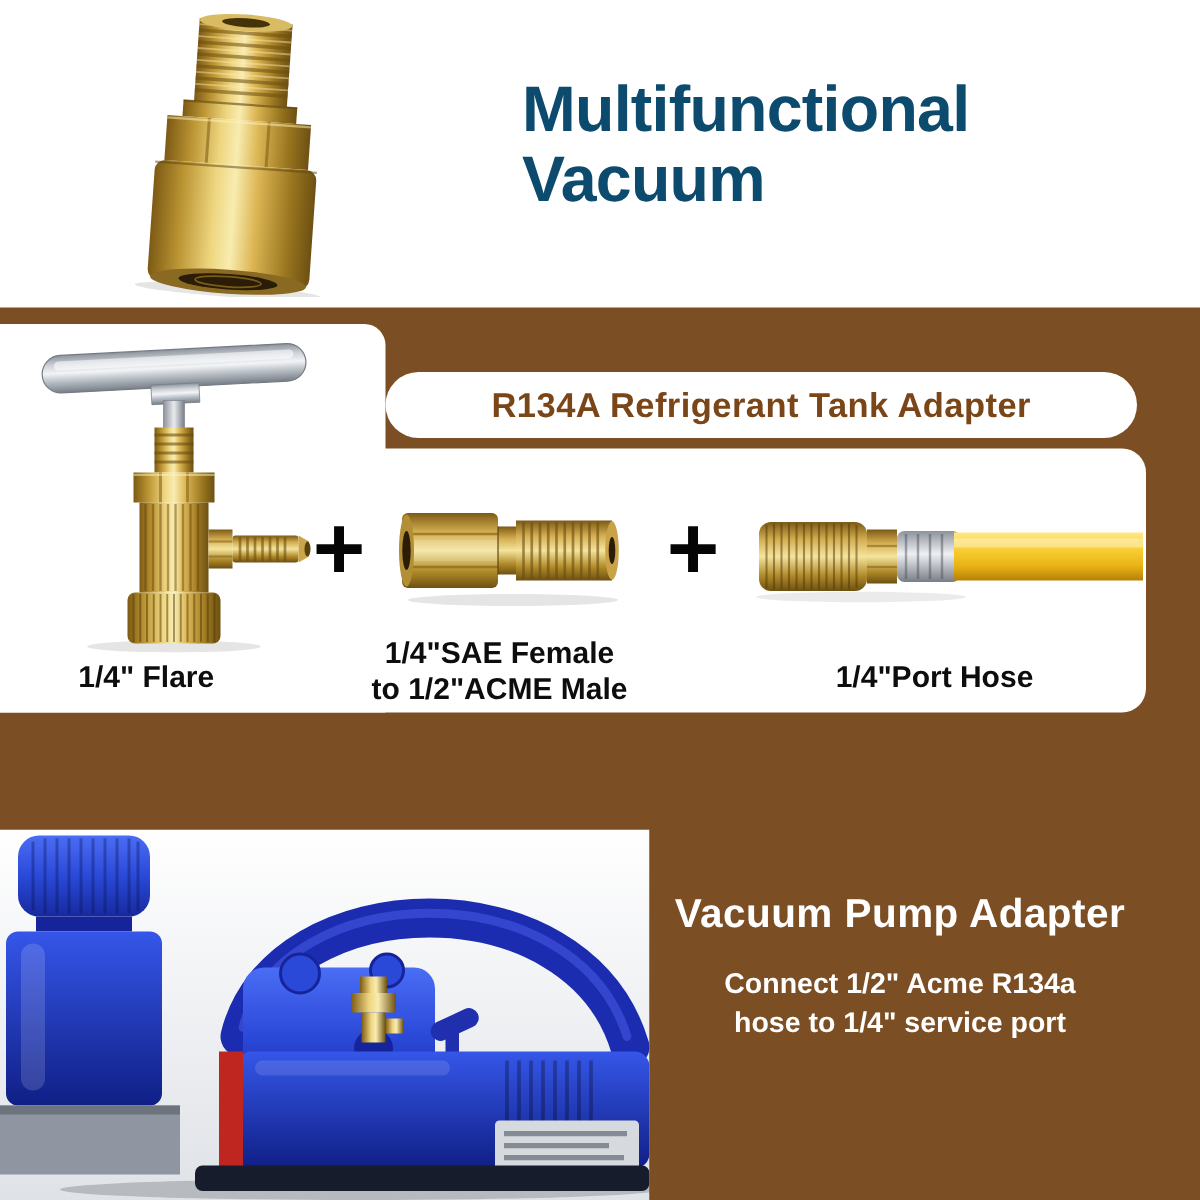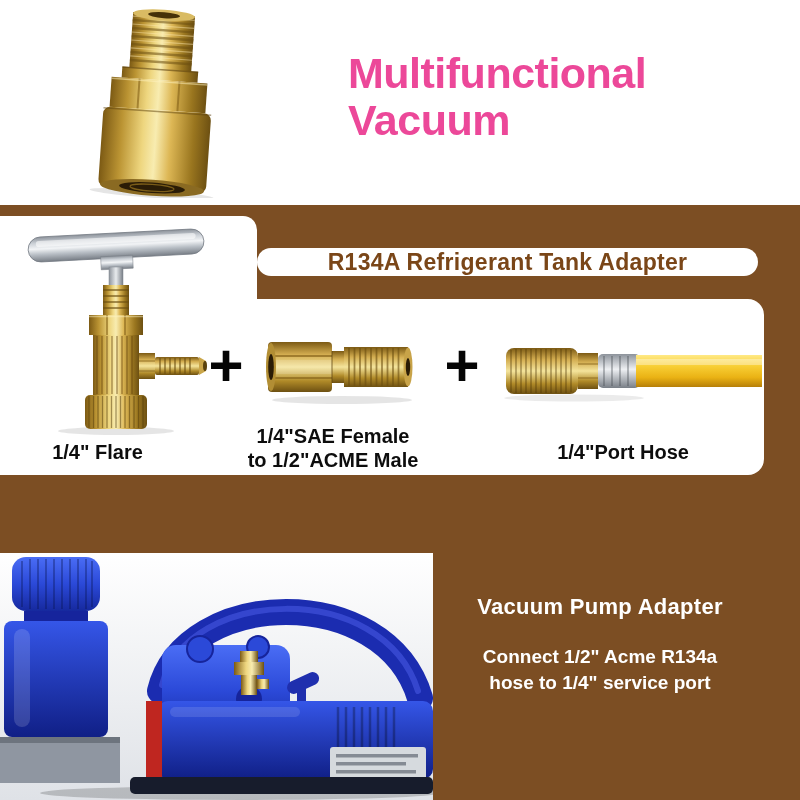--- a/index.html
+++ b/index.html
@@ -1,31 +1,31 @@
 <!DOCTYPE html>
 <html><head>
 <meta charset="utf-8">
 <style>
   * { margin:0; padding:0; box-sizing:border-box; }
   html,body { background:#ffffff; }
   body { font-family:"Liberation Sans", sans-serif; }
   .canvas { position:relative; width:800px; height:800px; overflow:hidden; background:#ffffff; }
 
   
-  .title-block { position:absolute; left:348px; top:50px; color:#ec4899; }
+  .title-block { position:absolute; left:348px; top:50px; color:#0c4a6e; }
   .title-line { font-size:43px; font-weight:800; line-height:47px; letter-spacing:-0.5px; }
 
   
   .brown-bg { position:absolute; left:0; top:205px; width:800px; height:595px; background:#7c4e23; }
 
   
   .panel-left { position:absolute; left:0; top:216px; width:257px; height:259px; background:#ffffff; border-radius:0 14px 0 0; }
   .panel-main { position:absolute; left:0; top:299px; width:764px; height:176px; background:#ffffff; border-radius:0 16px 16px 0; }
 
-  .pill-banner { position:absolute; left:257px; top:248px; width:501px; height:28px; background:#ffffff; border-radius:22px;
+  .pill-banner { position:absolute; left:257px; top:248px; width:501px; height:44px; background:#ffffff; border-radius:22px;
                  display:flex; align-items:center; justify-content:center; }
   .pill-banner span { color:#7a4618; font-size:23px; font-weight:bold; letter-spacing:.3px; }
 
   .plus { position:absolute; width:52px; text-align:center; font-size:60px; line-height:60px; font-weight:bold; color:#050505; }
   .plus-1 { left:200px; top:336px; }
   .plus-2 { left:436px; top:336px; }
 
   .part-label { position:absolute; color:#0d0d0d; font-weight:bold; text-align:center; font-size:20px; line-height:24px; }
   .label-1 { left:5px;  top:440px; width:185px; }
   .label-2 { left:228px; top:424px; width:210px; }
@@ -34,21 +34,21 @@
   
   .hero-photo  { position:absolute; left:52px; top:6px;  width:212px; height:192px; }
   .valve-photo { position:absolute; left:16px; top:219px; width:200px; height:216px; }
   .mid-photo   { position:absolute; left:262px; top:330px; width:164px; height:76px; }
   .hose-photo  { position:absolute; left:504px; top:340px; width:258px; height:64px; }
   .pump-photo  { position:absolute; left:0; top:553px; width:433px; height:247px; }
   .hero-photo svg, .valve-photo svg, .mid-photo svg, .hose-photo svg, .pump-photo svg { display:block; width:100%; height:100%; }
 
   
   .pump-title { position:absolute; left:437px; top:594px; width:326px; text-align:center;
-                color:#ffffff; font-size:22px; font-weight:bold; letter-spacing:.3px; }
+                color:#ffffff; font-size:27px; font-weight:bold; letter-spacing:.3px; }
   .pump-desc  { position:absolute; left:442px; top:644px; width:316px; text-align:center;
                 color:#ffffff; font-size:19px; font-weight:bold; line-height:26px; }
 </style>
 </head>
 <body>
 
 <div class="canvas">
 
   <div class="hero-photo">
     <svg viewBox="0 0 212 192">

